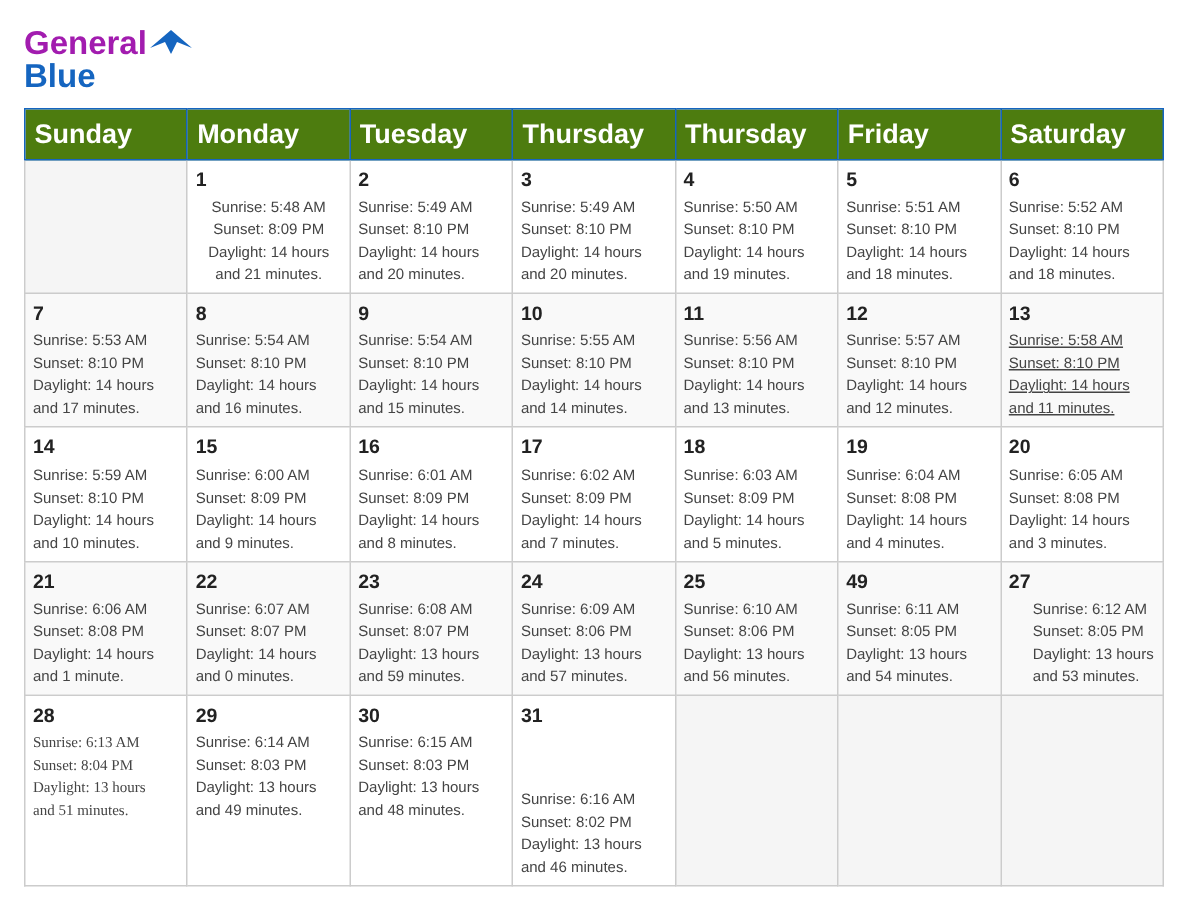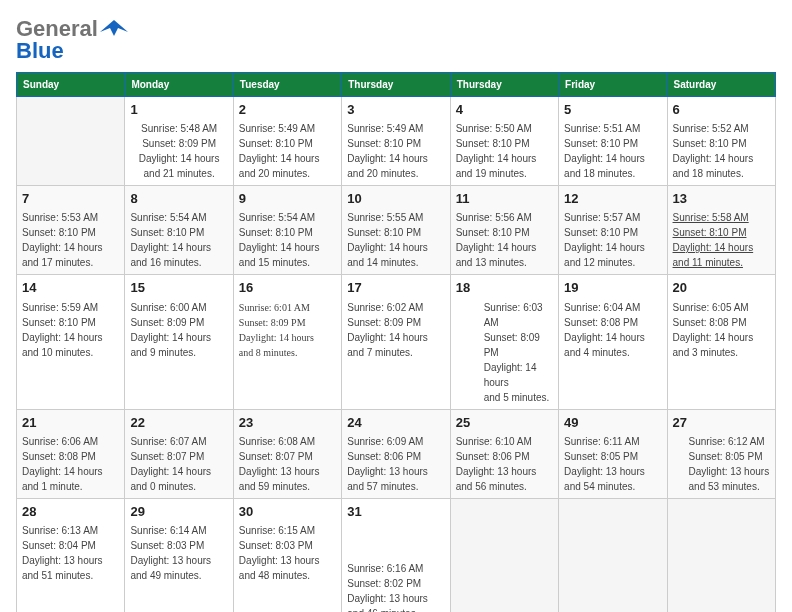--- a/index.html
+++ b/index.html
@@ -38,25 +38,25 @@
     .calendar-subtitle {
       font-size: 16px;
       color: #333;
     }
     table {
       width: 100%;
       border-collapse: collapse;
       font-size: 11px;
     }
     thead tr th {
-      background-color: #15803d;
+      background-color: #4d7c0f;
       color: #fff;
       text-align: left;
       padding: 6px 6px;
-      font-size: 10px;
+      font-size: 18px;
       font-weight: bold;
       border: 1px solid #1565c0;
     }
     tbody tr td {
       border: 1px solid #ccc;
       vertical-align: top;
       padding: 4px 5px;
       min-height: 80px;
       height: 80px;
       width: 14.28%;
@@ -82,21 +82,21 @@
       background: #fff;
     }
     .empty { background: #f5f5f5 !important; }
   </style>
 </head>
 <body>
 
 <div class="header-area">
   <div class="logo">
     <div class="logo-row">
-      <span style="font-size:22px;font-weight:bold;color:#737373;">General</span>
+      <span style="font-size:22px;font-weight:bold;color:#a21caf;">General</span>
       <svg width="28" height="22" viewBox="0 0 28 22">
         <polygon points="14,2 28,14 18,10 14,18 10,10 0,14" fill="#1565c0"></polygon>
       </svg>
     </div>
     <span style="font-size:22px;font-weight:bold;color:#1565c0;margin-top:-4px;">Blue</span>
   </div>
   <div class="title-area">
     <div class="calendar-title"></div>
     <div class="calendar-subtitle"></div>
   </div>
@@ -221,35 +221,35 @@
         </td>
         <td>
           <span class="day-num">15</span>
           <div class="day-info" style="white-space: pre-line;">Sunrise: 6:00 AM
 Sunset: 8:09 PM
 Daylight: 14 hours
 and 9 minutes.</div>
         </td>
         <td>
           <span class="day-num">16</span>
-          <div class="day-info" style="white-space: pre-line; font-family: Liberation Serif, serif;">Sunrise: 6:01 AM
+          <div class="day-info" style="white-space: pre-line;">Sunrise: 6:01 AM
 Sunset: 8:09 PM
 Daylight: 14 hours
 and 8 minutes.</div>
         </td>
         <td>
           <span class="day-num">17</span>
           <div class="day-info" style="white-space: pre-line;">Sunrise: 6:02 AM
 Sunset: 8:09 PM
 Daylight: 14 hours
 and 7 minutes.</div>
         </td>
         <td>
           <span class="day-num">18</span>
-          <div class="day-info" style="white-space: pre-line; margin-left: 28px;">Sunrise: 6:03 AM
+          <div class="day-info" style="white-space: pre-line;">Sunrise: 6:03 AM
 Sunset: 8:09 PM
 Daylight: 14 hours
 and 5 minutes.</div>
         </td>
         <td>
           <span class="day-num">19</span>
           <div class="day-info" style="white-space: pre-line;">Sunrise: 6:04 AM
 Sunset: 8:08 PM
 Daylight: 14 hours
 and 4 minutes.</div>
@@ -309,21 +309,21 @@
           <span class="day-num">27</span>
           <div class="day-info" style="white-space: pre-line; margin-left: 16px;">Sunrise: 6:12 AM
 Sunset: 8:05 PM
 Daylight: 13 hours
 and 53 minutes.</div>
         </td>
       </tr>
       <tr>
         <td>
           <span class="day-num">28</span>
-          <div class="day-info" style="white-space: pre-line;">Sunrise: 6:13 AM
+          <div class="day-info" style="white-space: pre-line; font-family: Liberation Serif, serif;">Sunrise: 6:13 AM
 Sunset: 8:04 PM
 Daylight: 13 hours
 and 51 minutes.</div>
         </td>
         <td>
           <span class="day-num">29</span>
           <div class="day-info" style="white-space: pre-line;">Sunrise: 6:14 AM
 Sunset: 8:03 PM
 Daylight: 13 hours
 and 49 minutes.</div>

